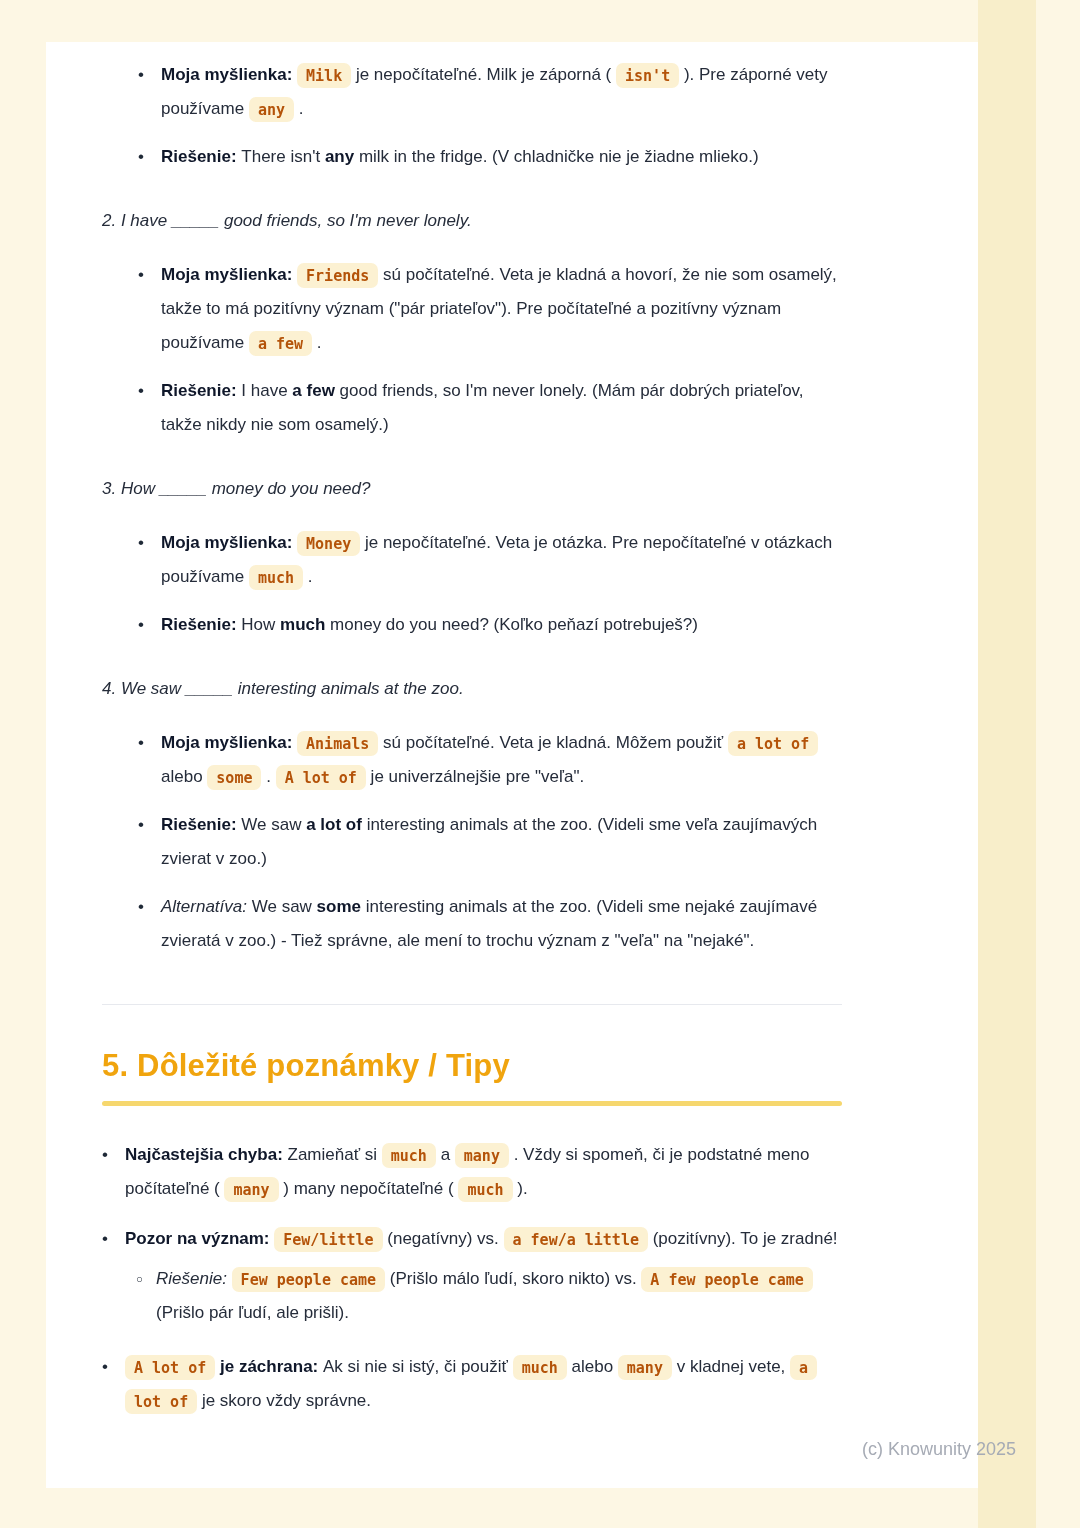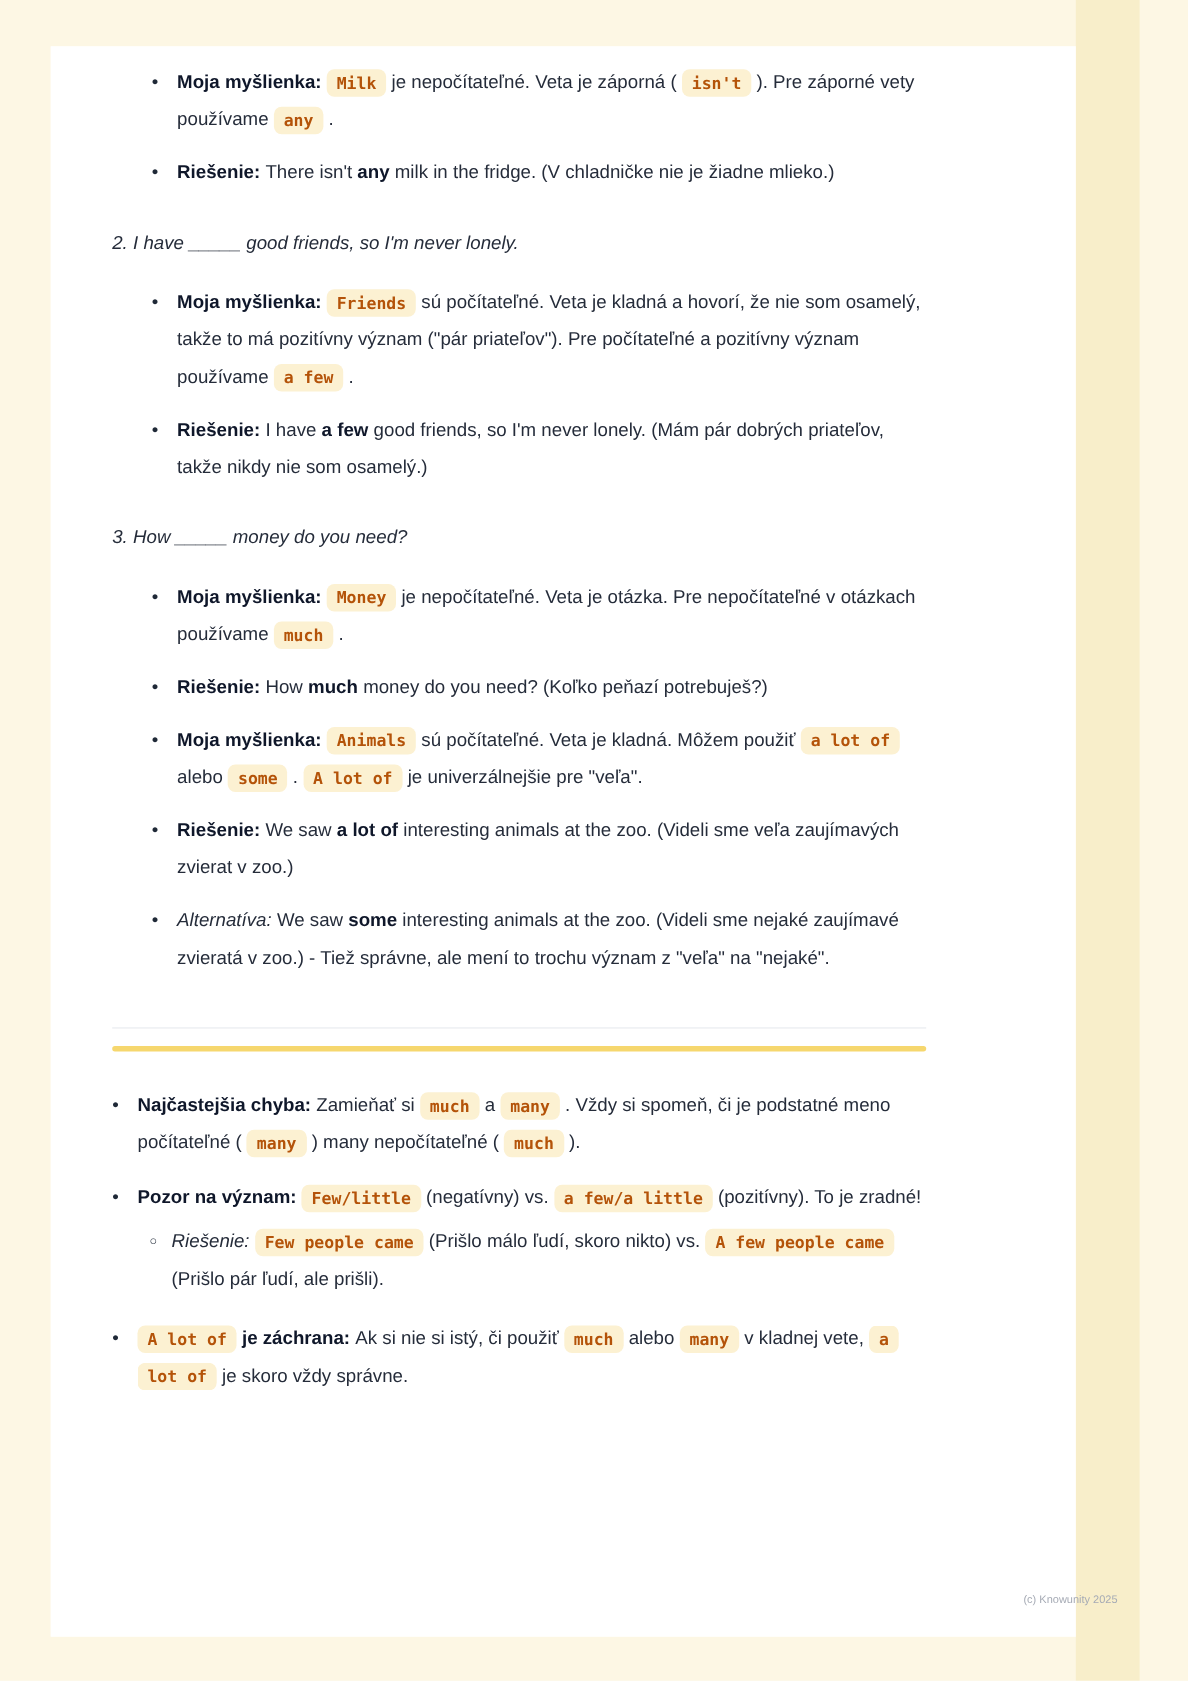--- a/index.html
+++ b/index.html
@@ -91,37 +91,37 @@
   }
 
   .tips .bullet { margin-left: 0; margin-bottom: 16px; }
   .tips .bullet.tight { margin-bottom: 6px; }
   .tips .sub-bullet { margin-left: 34px; margin-bottom: 16px; }
   .tips .bullet.spaced { margin-top: 20px; }
 
   .footer {
     position: absolute;
     right: 64px; bottom: 68px;
-    font-size: 10px;
+    font-size: 18px;
     color: #a6abb5;
   }
 </style>
 </head>
 <body>
 
 <div class="canvas">
   <div class="right-strip"></div>
 
   <div class="card">
     <div class="content">
 
       <div class="bullet-group first-group">
         <div class="bullet">
           <span class="marker">•</span>
-          <p class="para"><span class="run-b">Moja myšlienka: </span><span class="run-c">Milk</span><span> je nepočítateľné. Veta je záporná ( </span><span class="run-c">isn't</span><span> ). Pre záporné vety používame </span><span class="run-c">any</span><span> .</span></p>
+          <p class="para"><span class="run-b">Moja myšlienka: </span><span class="run-c">Milk</span><span> je nepočítateľné. Milk je záporná ( </span><span class="run-c">isn't</span><span> ). Pre záporné vety používame </span><span class="run-c">any</span><span> .</span></p>
         </div>
         <div class="bullet">
           <span class="marker">•</span>
           <p class="para"><span class="run-b">Riešenie: </span><span>There isn't </span><span class="run-b">any</span><span> milk in the fridge. (V chladničke nie je žiadne mlieko.)</span></p>
         </div>
       </div>
 
       <p class="para question">2. I have _____ good friends, so I'm never lonely.</p>
       <div class="bullet-group">
         <div class="bullet">
@@ -139,36 +139,38 @@
         <div class="bullet">
           <span class="marker">•</span>
           <p class="para"><span class="run-b">Moja myšlienka: </span><span class="run-c">Money</span><span> je nepočítateľné. Veta je otázka. Pre nepočítateľné v otázkach používame </span><span class="run-c">much</span><span> .</span></p>
         </div>
         <div class="bullet">
           <span class="marker">•</span>
           <p class="para"><span class="run-b">Riešenie: </span><span>How </span><span class="run-b">much</span><span> money do you need? (Koľko peňazí potrebuješ?)</span></p>
         </div>
       </div>
 
+      <p class="para question">4. We saw _____ interesting animals at the zoo.</p>
       <div class="bullet-group">
         <div class="bullet">
           <span class="marker">•</span>
           <p class="para"><span class="run-b">Moja myšlienka: </span><span class="run-c">Animals</span><span> sú počítateľné. Veta je kladná. Môžem použiť </span><span class="run-c">a lot of</span><span> alebo </span><span class="run-c">some</span><span> . </span><span class="run-c">A lot of</span><span> je univerzálnejšie pre "veľa".</span></p>
         </div>
         <div class="bullet">
           <span class="marker">•</span>
           <p class="para"><span class="run-b">Riešenie: </span><span>We saw </span><span class="run-b">a lot of</span><span> interesting animals at the zoo. (Videli sme veľa zaujímavých zvierat v zoo.)</span></p>
         </div>
         <div class="bullet">
           <span class="marker">•</span>
           <p class="para"><span class="run-i">Alternatíva: </span><span>We saw </span><span class="run-b">some</span><span> interesting animals at the zoo. (Videli sme nejaké zaujímavé zvieratá v zoo.) - Tiež správne, ale mení to trochu význam z "veľa" na "nejaké".</span></p>
         </div>
       </div>
 
       <div class="divider"></div>
+      <h1 class="section-heading">5. Dôležité poznámky / Tipy</h1>
       <div class="heading-bar"></div>
 
       <div class="tips">
         <div class="bullet">
           <span class="marker">•</span>
           <p class="para"><span class="run-b">Najčastejšia chyba: </span><span>Zamieňať si </span><span class="run-c">much</span><span> a </span><span class="run-c">many</span><span> . Vždy si spomeň, či je podstatné meno počítateľné ( </span><span class="run-c">many</span><span> ) many nepočítateľné ( </span><span class="run-c">much</span><span> ).</span></p>
         </div>
         <div class="bullet tight">
           <span class="marker">•</span>
           <p class="para"><span class="run-b">Pozor na význam: </span><span class="run-c">Few/little</span><span> (negatívny) vs. </span><span class="run-c">a few/a little</span><span> (pozitívny). To je zradné!</span></p>

